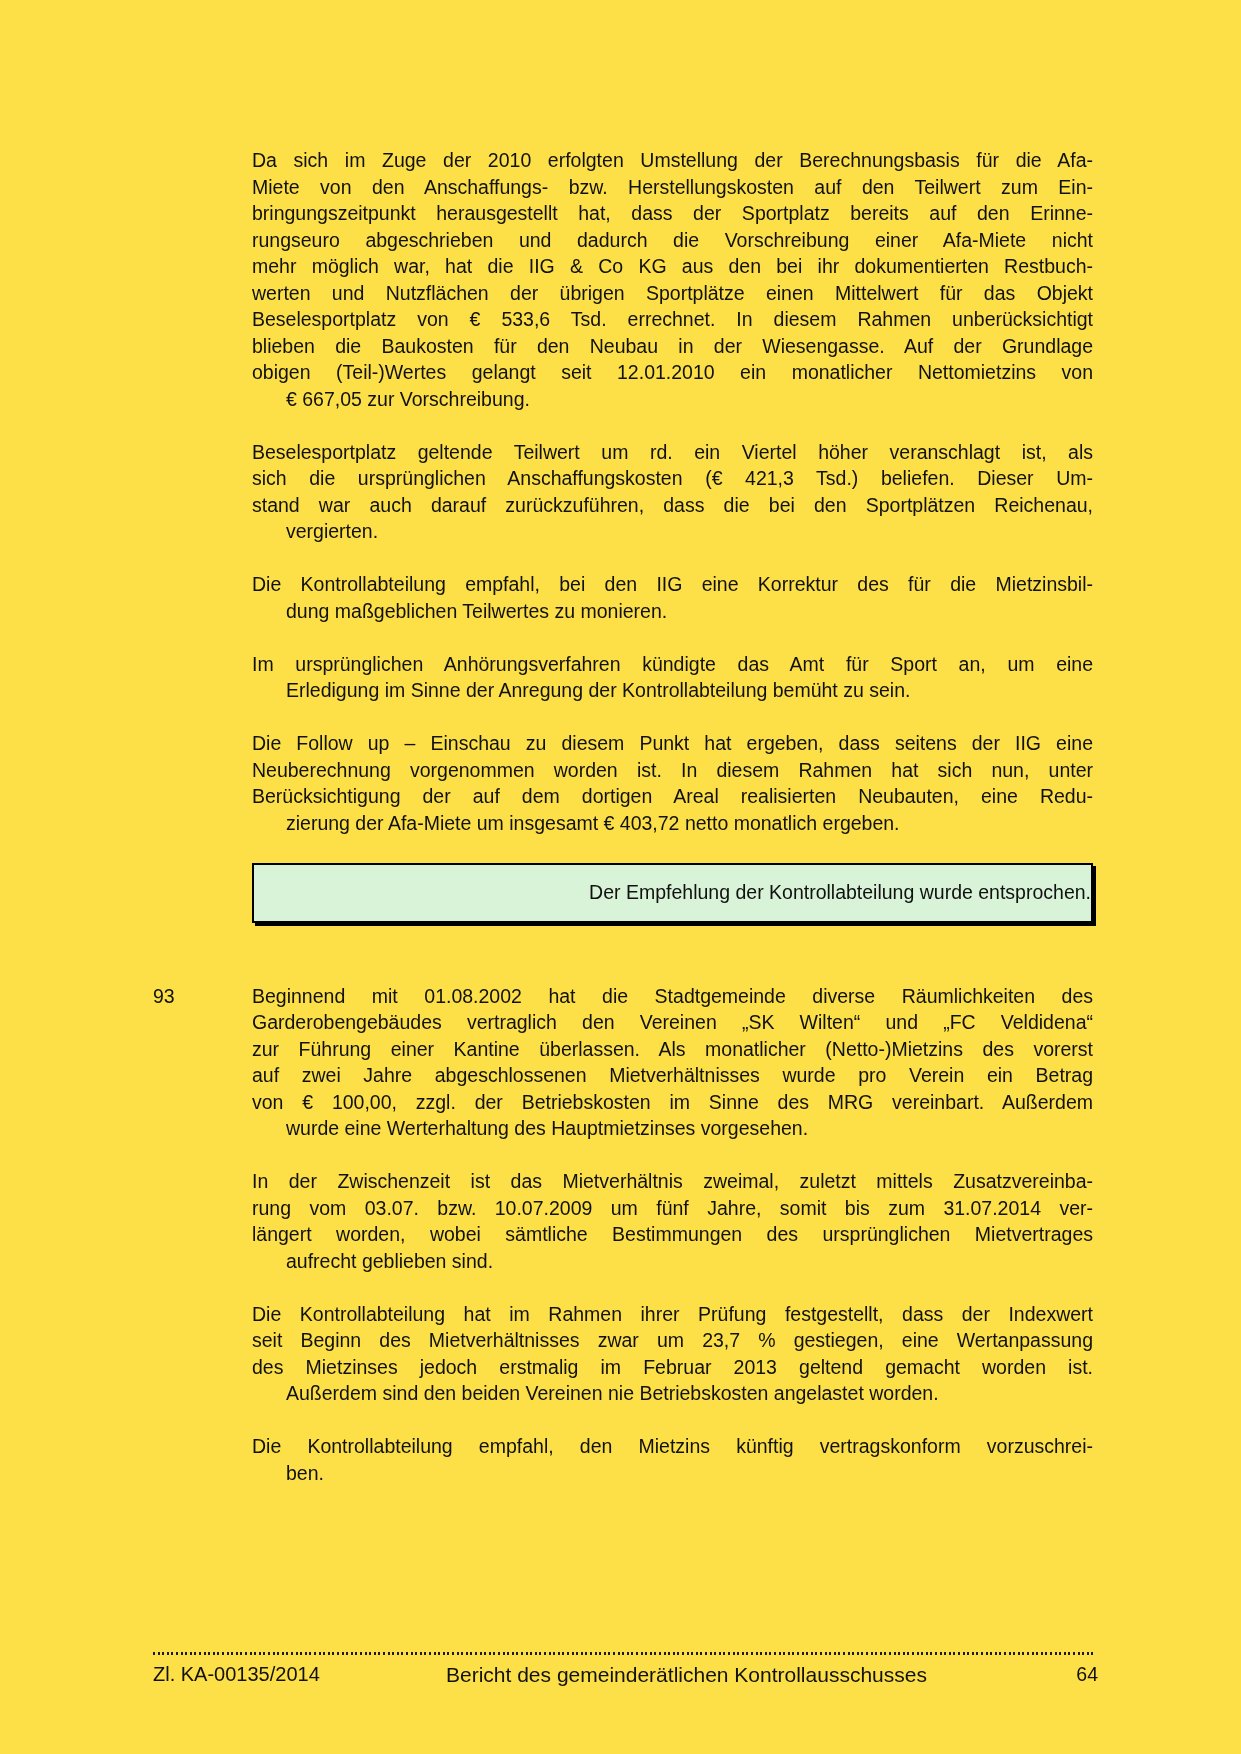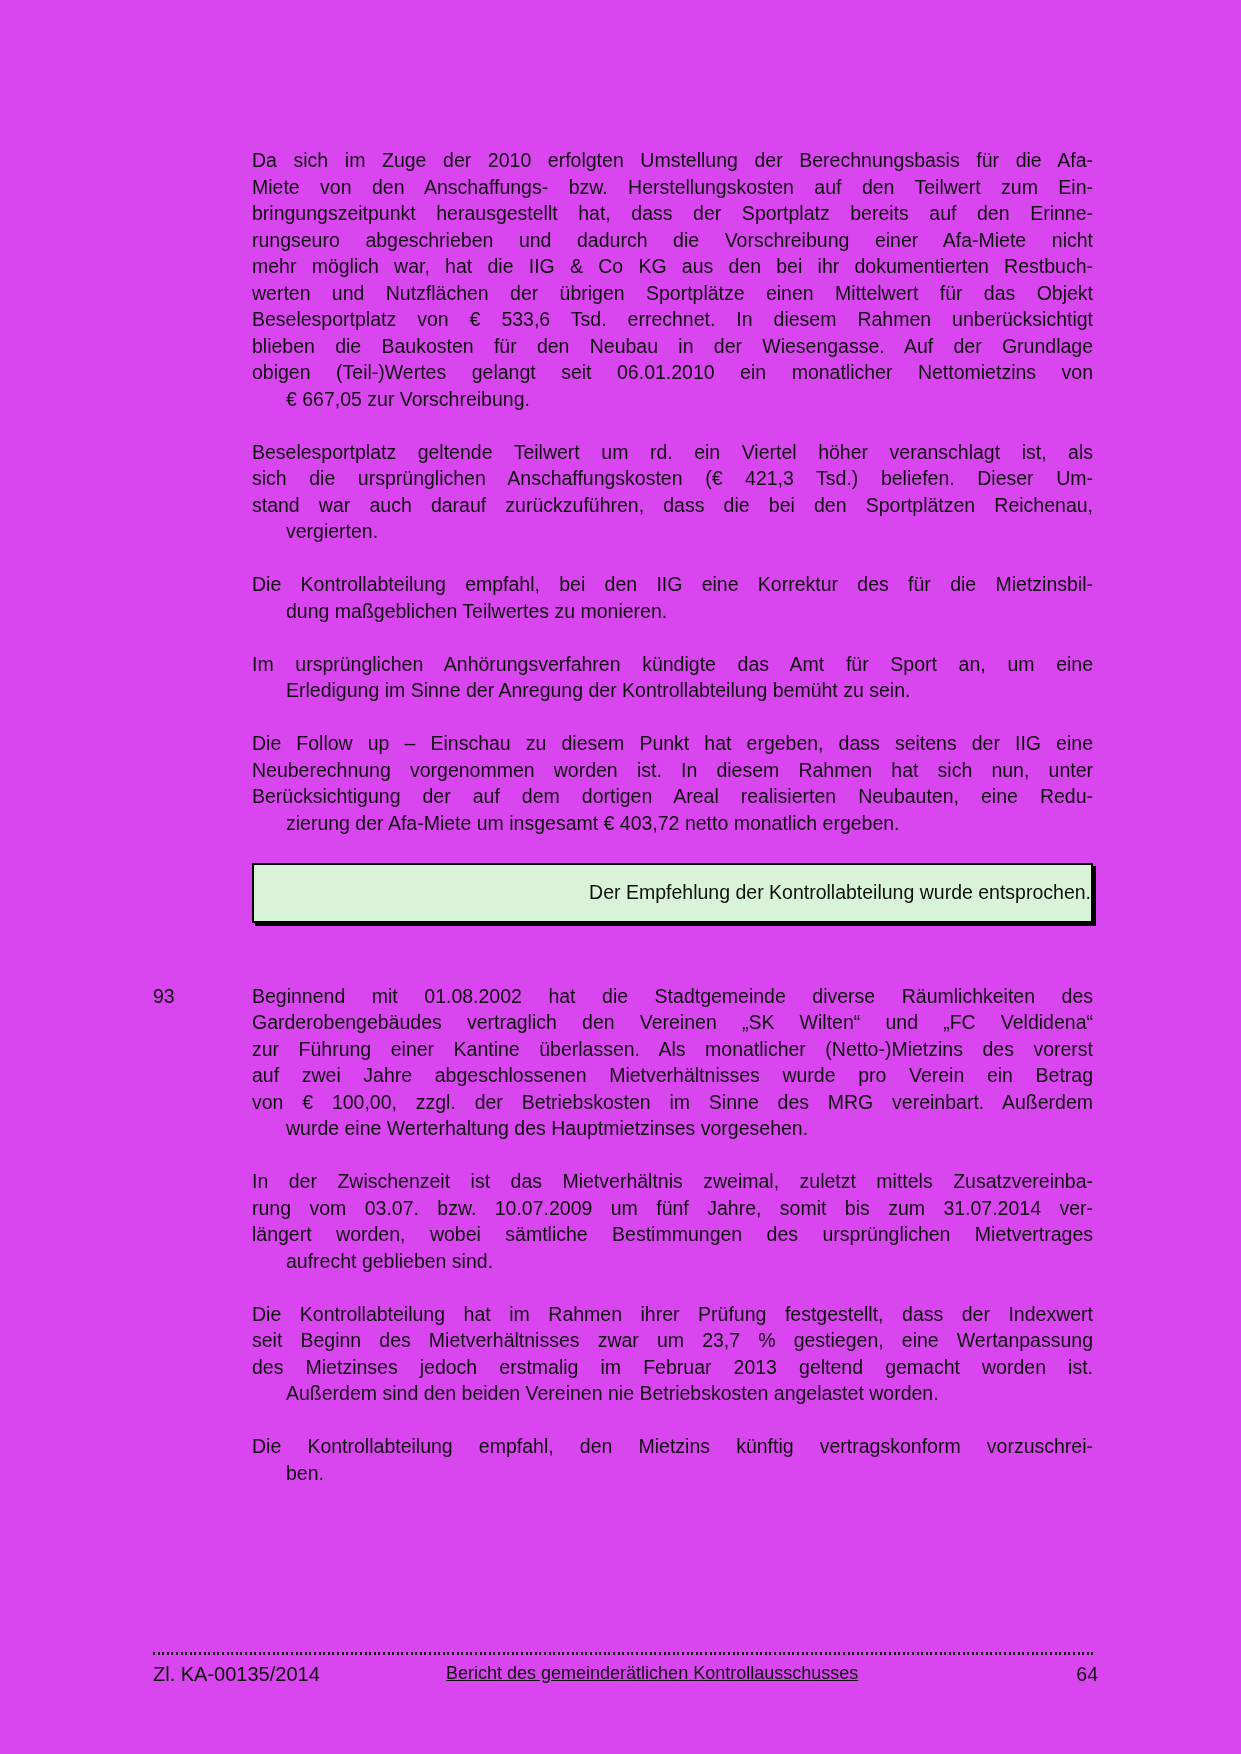--- a/index.html
+++ b/index.html
@@ -4,21 +4,21 @@
 <style>
   html,body { margin:0; padding:0; }
   body {
     width:1241px; height:1754px;
     background:#ffffff;
     font-family:"Liberation Sans","DejaVu Sans",sans-serif;
   }
   .page {
     position:relative;
     width:1241px; height:1754px;
-    background:#d946ef;
+    background:#fde047;
     color:#111111;
     overflow:hidden;
   }
   .content {
     position:absolute;
     left:252px; top:147px;
     width:841px;
     font-size:19.5px;
     line-height:26.5px;
     color:#111111;
@@ -45,41 +45,41 @@
     left:-99px; top:0;
     line-height:26.5px;
   }
   .footer-rule {
     position:absolute;
     left:153px; top:1652px;
     width:941px; height:3px;
     background:repeating-linear-gradient(to right,#1b1b1b 0 2px,transparent 2px 4.6px);
   }
   .footer-ref   { position:absolute; left:153px;  top:1663px; font-size:20px; }
-  .footer-title { position:absolute; left:446px;  top:1663px; font-size:18px;text-decoration:underline; }
+  .footer-title { position:absolute; left:446px;  top:1663px; font-size:21px; }
   .footer-page  { position:absolute; right:143px; top:1663px; font-size:19.5px; }
 </style>
 </head>
 <body>
 
 <div class="page">
 
   <div class="content">
 
     <div>
         <div class="para">
           <div class="jline">Da sich im Zuge der 2010 erfolgten Umstellung der Berechnungsbasis für die Afa-</div>
           <div class="jline">Miete von den Anschaffungs- bzw. Herstellungskosten auf den Teilwert zum Ein-</div>
           <div class="jline">bringungszeitpunkt herausgestellt hat, dass der Sportplatz bereits auf den Erinne-</div>
           <div class="jline">rungseuro abgeschrieben und dadurch die Vorschreibung einer Afa-Miete nicht</div>
           <div class="jline">mehr möglich war, hat die IIG &amp; Co KG aus den bei ihr dokumentierten Restbuch-</div>
           <div class="jline">werten und Nutzflächen der übrigen Sportplätze einen Mittelwert für das Objekt</div>
           <div class="jline">Beselesportplatz von € 533,6 Tsd. errechnet. In diesem Rahmen unberücksichtigt</div>
           <div class="jline">blieben die Baukosten für den Neubau in der Wiesengasse. Auf der Grundlage</div>
-          <div class="jline">obigen (Teil-)Wertes gelangt seit 06.01.2010 ein monatlicher Nettomietzins von</div>
+          <div class="jline">obigen (Teil-)Wertes gelangt seit 12.01.2010 ein monatlicher Nettomietzins von</div>
           <div class="jline last">€ 667,05 zur Vorschreibung.</div>
         </div>
         <div class="para">
           <div class="jline">Beselesportplatz geltende Teilwert um rd. ein Viertel höher veranschlagt ist, als</div>
           <div class="jline">sich die ursprünglichen Anschaffungskosten (€ 421,3 Tsd.) beliefen. Dieser Um-</div>
           <div class="jline">stand war auch darauf zurückzuführen, dass die bei den Sportplätzen Reichenau,</div>
           <div class="jline last">vergierten.</div>
         </div>
         <div class="para">
           <div class="jline">Die Kontrollabteilung empfahl, bei den IIG eine Korrektur des für die Mietzinsbil-</div>

